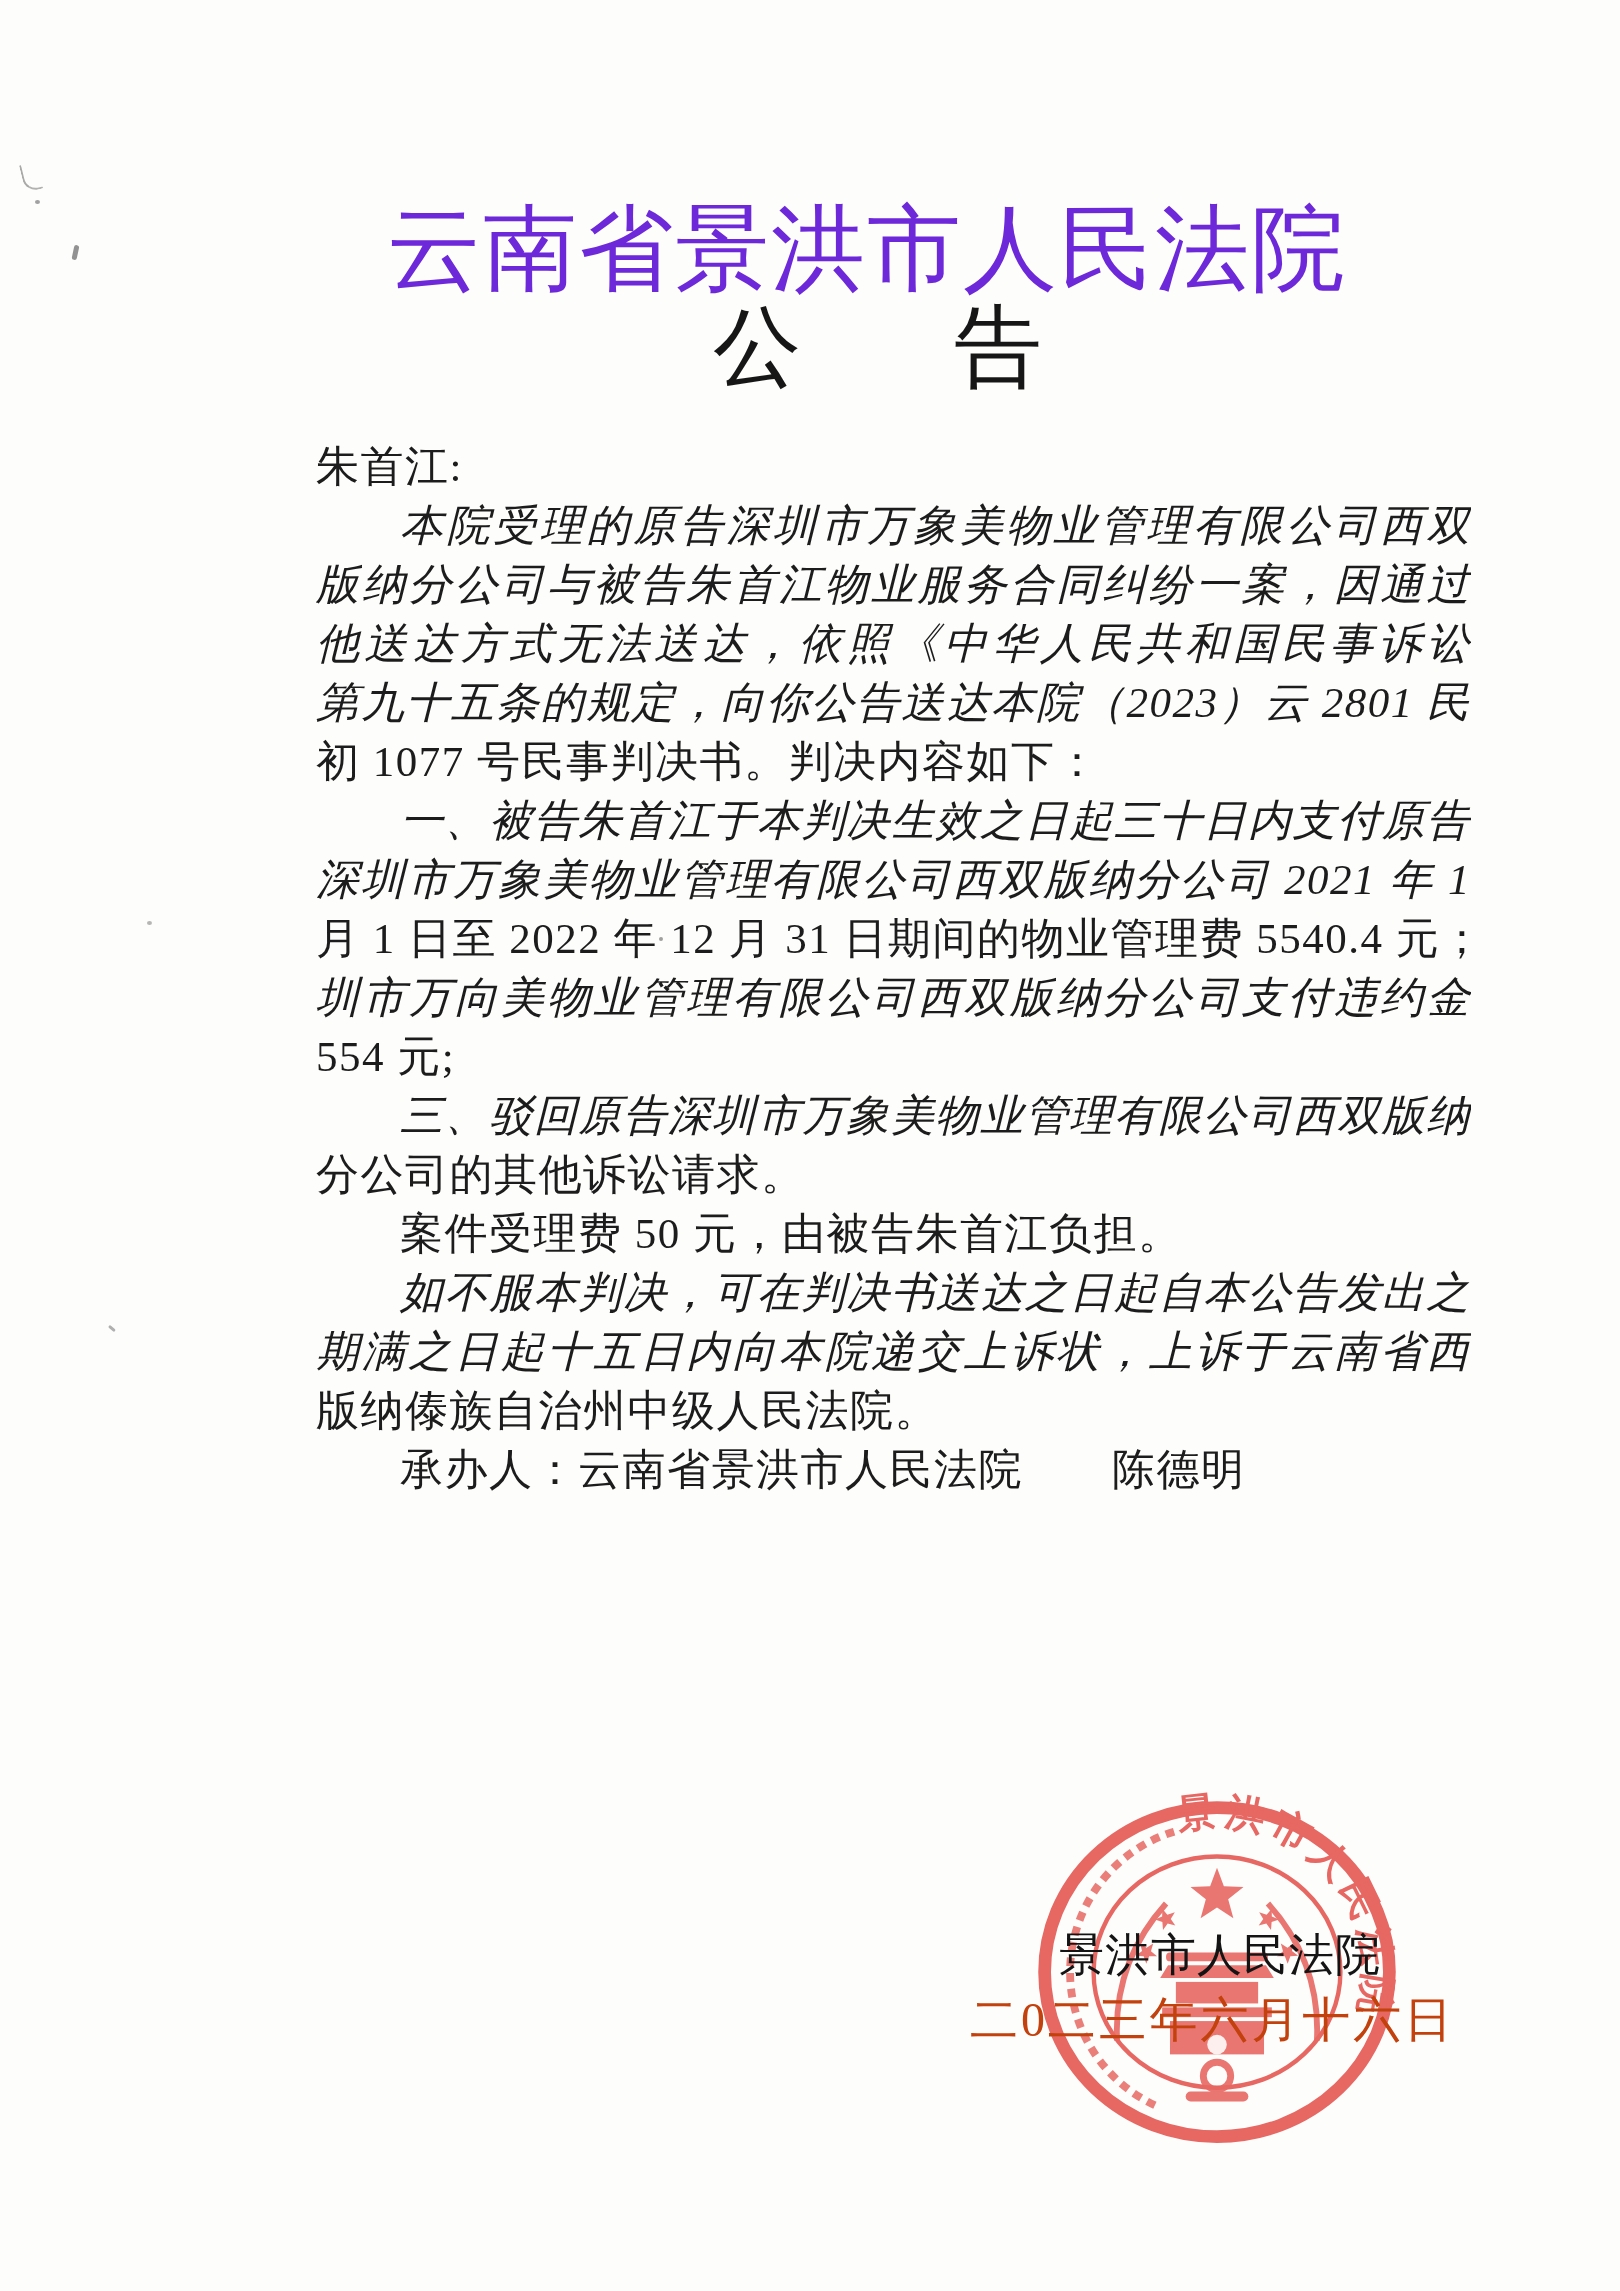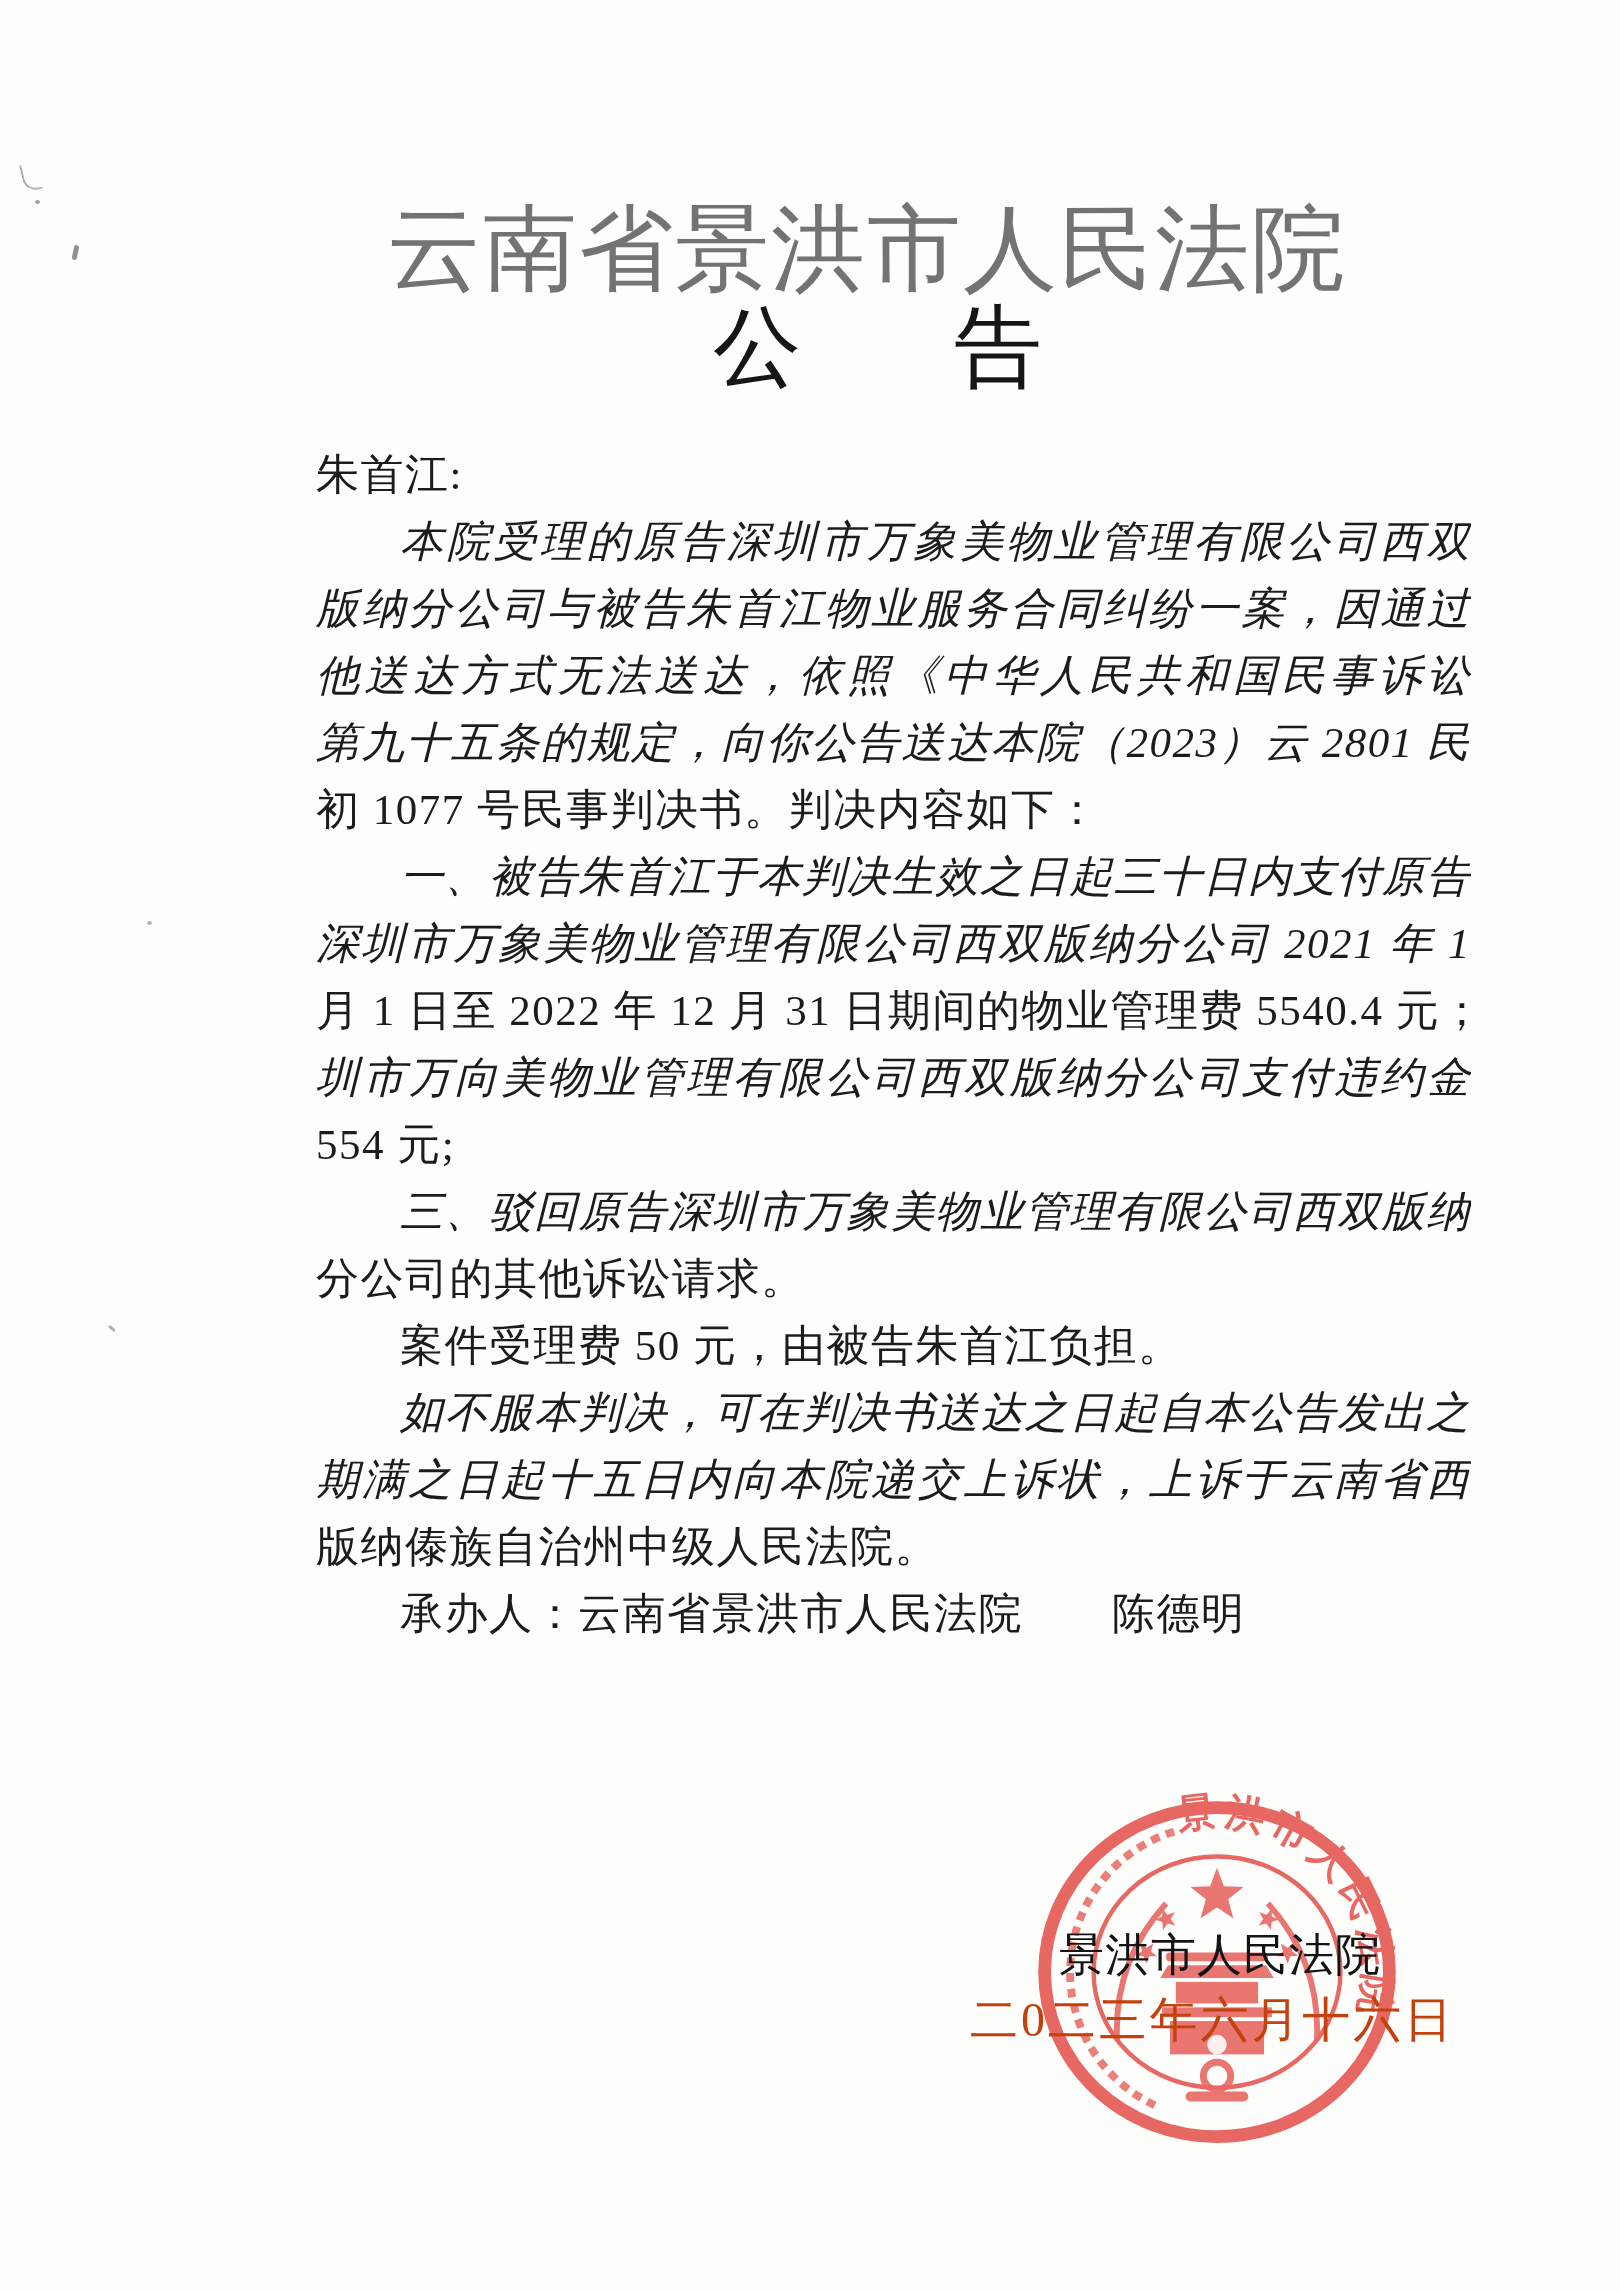--- a/index.html
+++ b/index.html
@@ -8,34 +8,34 @@
     width:1620px;height:2292px;
     background:#fdfdfc;
     font-family:"Liberation Serif","DejaVu Serif",serif;
     color:#1a1a1a;
     overflow:hidden;
   }
   
   .court-title{
     position:absolute;left:387px;top:186px;
     font-size:94px;letter-spacing:2px;white-space:nowrap;
-    color:#737373;font-weight:500;
+    color:#6d28d9;font-weight:500;
   }
   .announce-row{
     position:absolute;left:713px;top:300px;
     display:flex;gap:153px;
     font-size:88px;color:#161616;font-weight:500;line-height:1.1;
   }
   
   .body-text{
     position:absolute;left:316px;top:437px;width:1155px;
     font-size:43px;line-height:59px;letter-spacing:1.5px;
     color:#1c1c1c;
   }
-  .body-text .line{height:59px;white-space:nowrap;margin-top:8px;}
+  .body-text .line{height:59px;white-space:nowrap;}
   .jline{ text-align:justify; text-align-last:justify; white-space:normal !important; overflow:hidden;font-style:italic;}
   .lline{ text-align:left;}
   .ind{ text-indent:84px;}
   
   .seal-svg{position:absolute;left:1019px;top:1786px;z-index:2;}
   .seal-name{
     position:absolute;left:1059px;top:1925px;z-index:3;
     font-size:45px;letter-spacing:1px;color:#141414;white-space:nowrap;
   }
   .seal-date{

